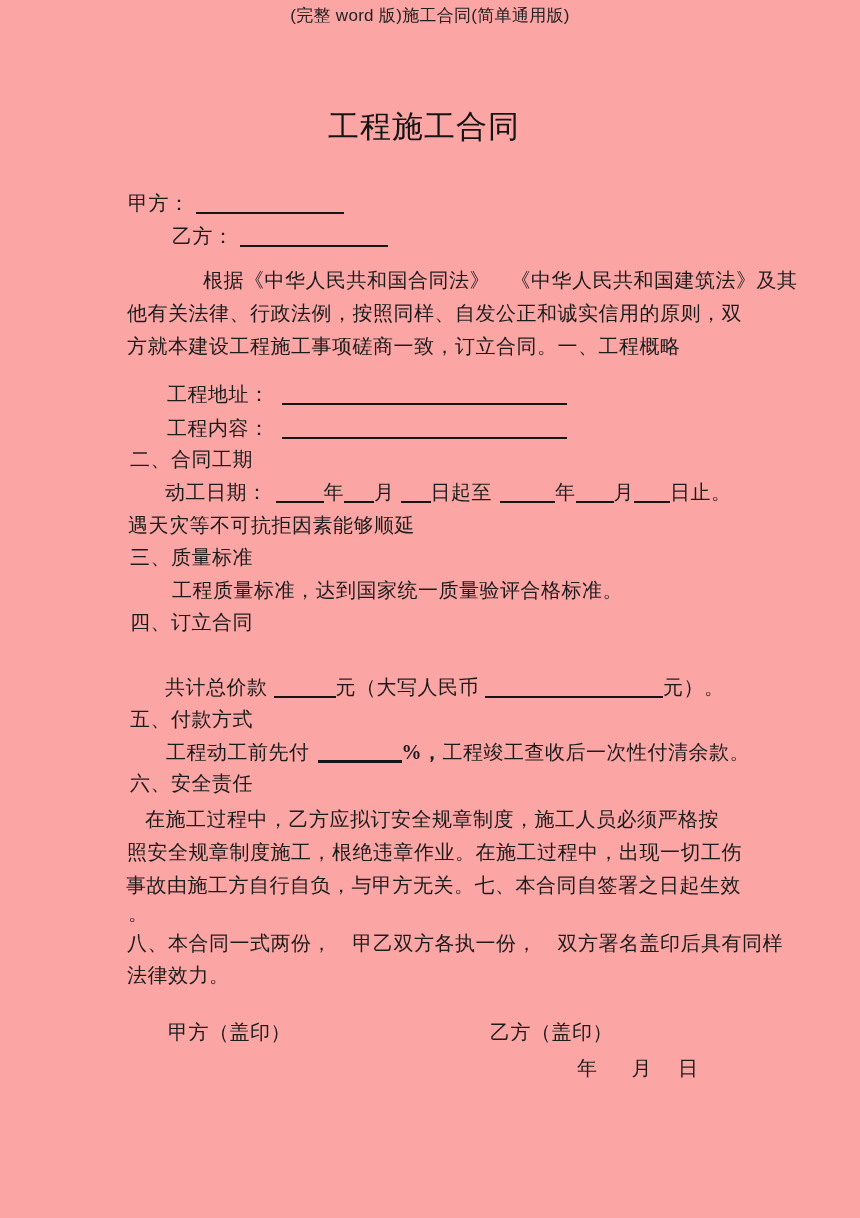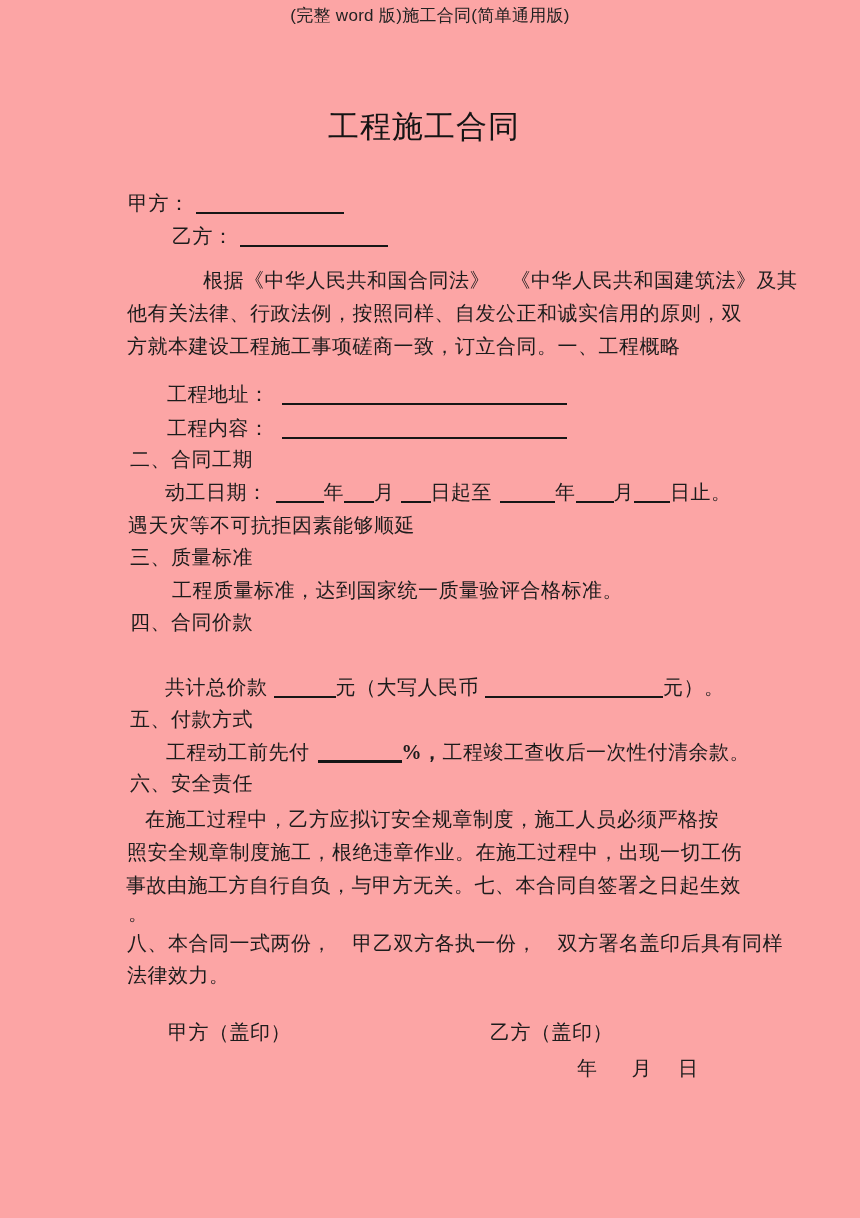--- a/index.html
+++ b/index.html
@@ -77,21 +77,21 @@
   <div class="line" style="top:477px;left:165px;">
     <span>动工日期：</span><span class="blank ml8" style="width:48px;"></span><span>年</span><span class="blank" style="width:30px;"></span><span>月</span><span class="blank ml6" style="width:30px;"></span><span>日起至</span><span class="blank ml8" style="width:55px;"></span><span>年</span><span class="blank" style="width:38px;"></span><span>月</span><span class="blank" style="width:36px;"></span><span>日止。</span>
   </div>
 
   <div class="line" style="top:510px;left:128px;">遇天灾等不可抗拒因素能够顺延</div>
 
   <div class="line" style="top:542px;left:130px;">三、质量标准</div>
 
   <div class="line" style="top:575px;left:172px;">工程质量标准，达到国家统一质量验评合格标准。</div>
 
-  <div class="line" style="top:607px;left:130px;">四、合同价款</div>
+  <div class="line" style="top:607px;left:130px;">四、订立合同</div>
 
 
   <div class="line" style="top:672px;left:165px;">
     <span>共计总价款</span><span class="blank ml6" style="width:62px;"></span><span>元（大写人民币</span><span class="blank ml6" style="width:178px;"></span><span>元）。</span>
   </div>
 
   <div class="line" style="top:704px;left:130px;">五、付款方式</div>
 
   <div class="line" style="top:737px;left:166px;">
     <span>工程动工前先付</span><span class="blank bold-blank ml8" style="width:84px;"></span><span class="bold">%，</span><span>工程竣工查收后一次性付清余款。</span>

